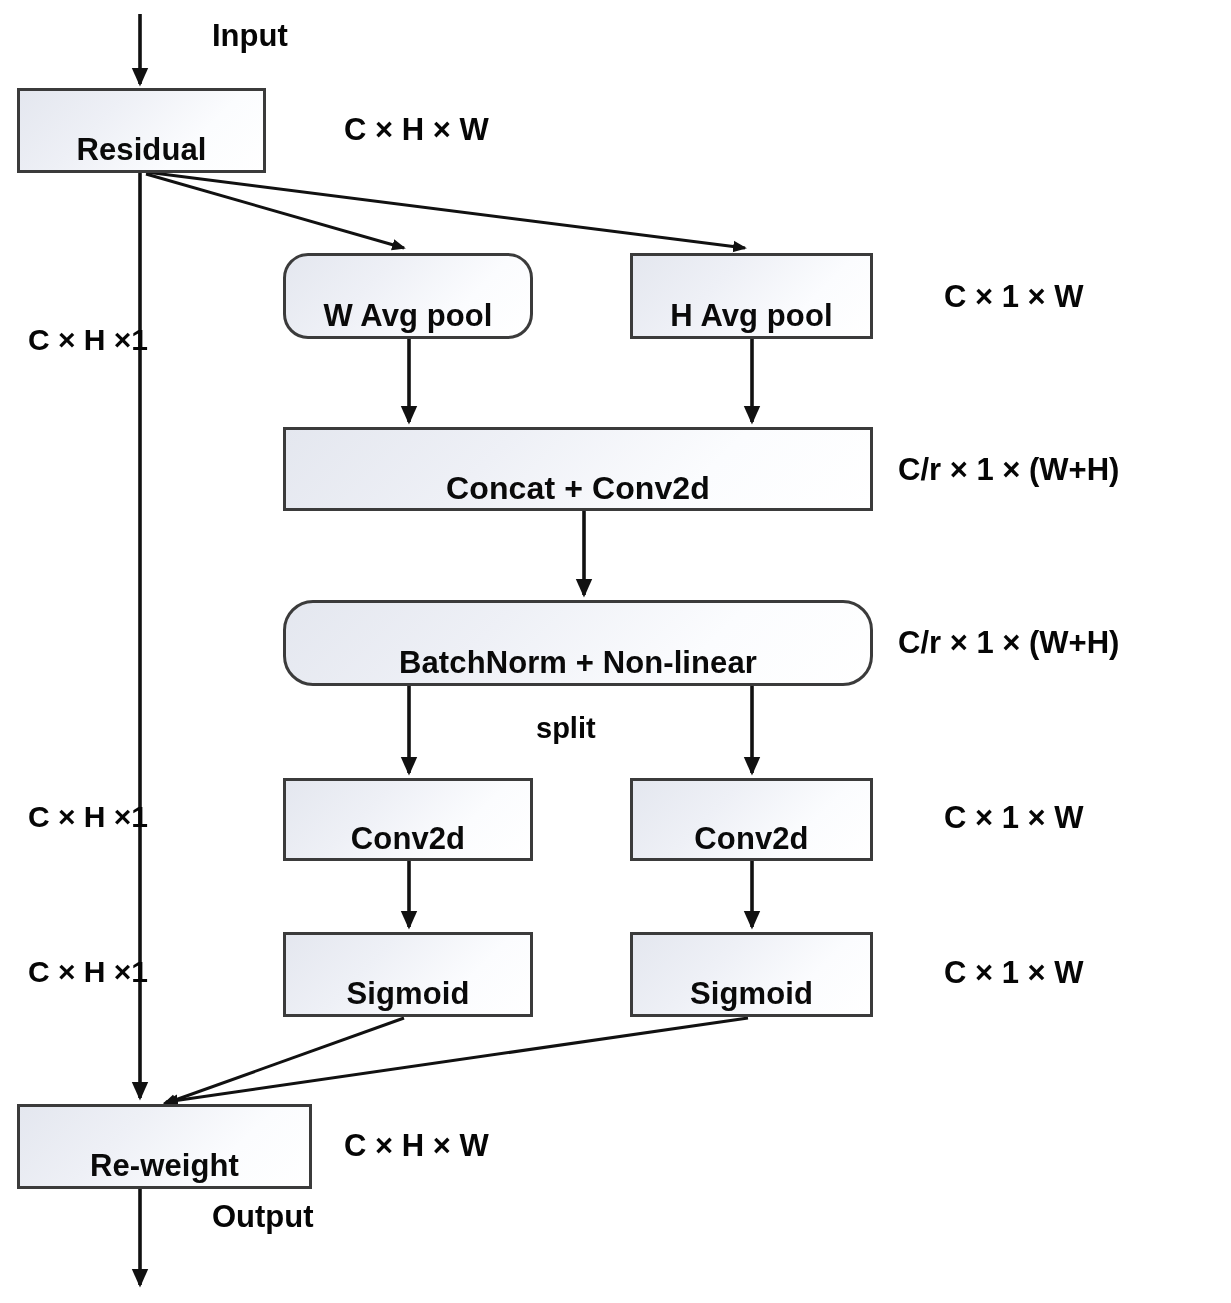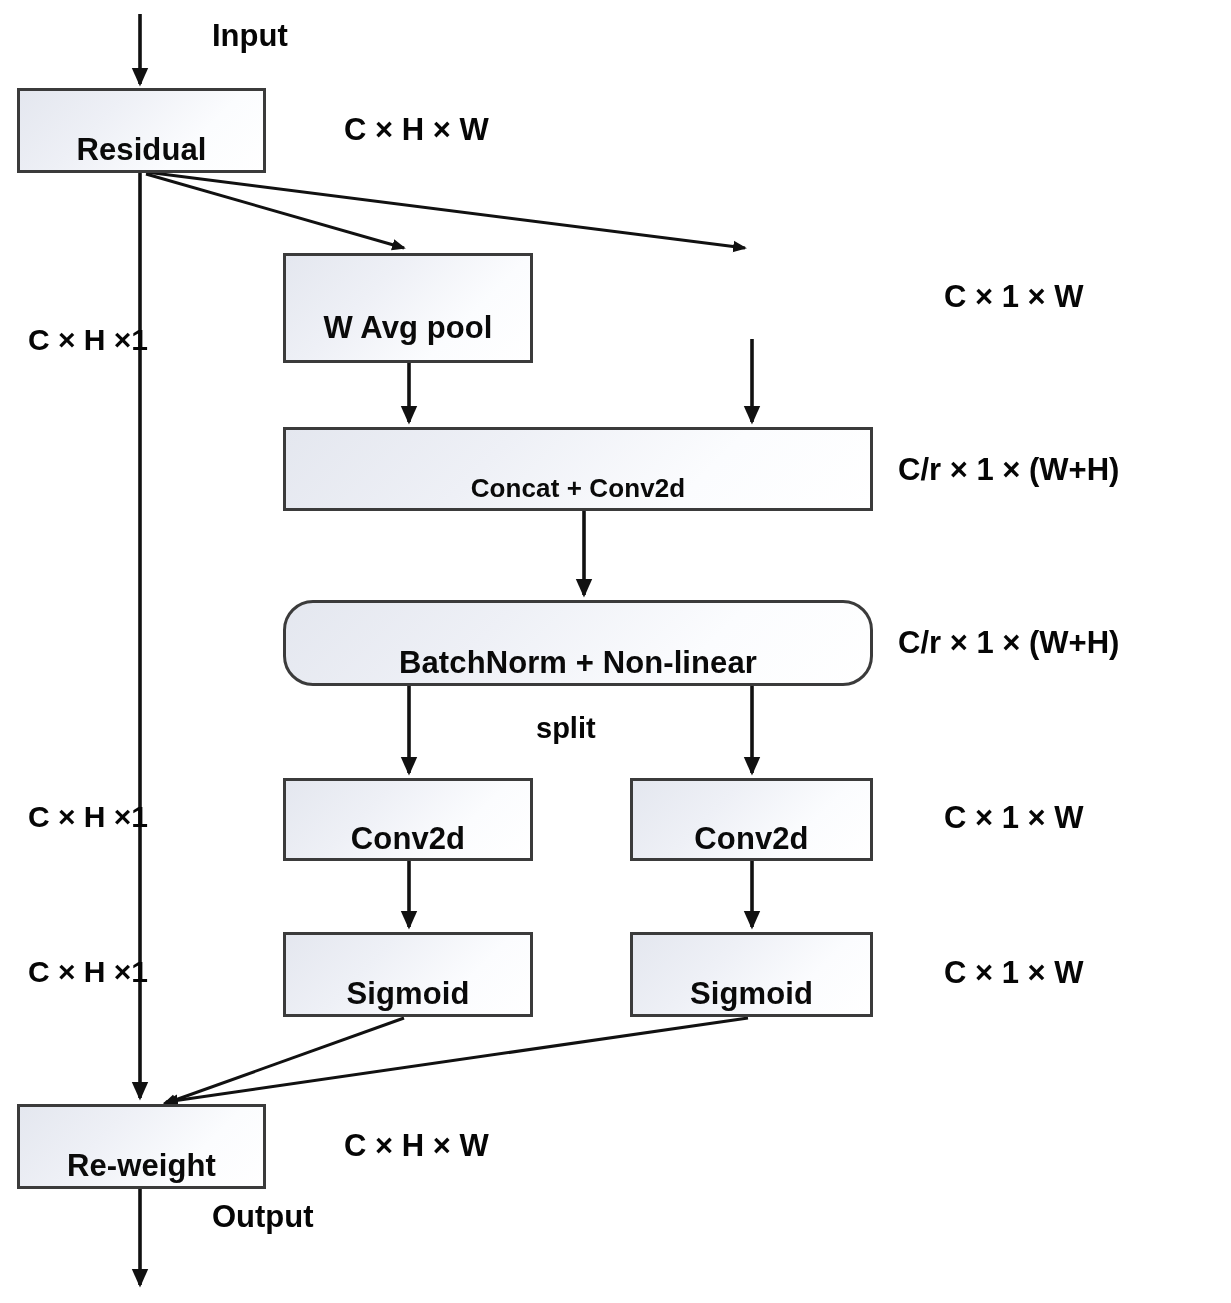--- a/index.html
+++ b/index.html
@@ -50,29 +50,29 @@
     font-weight: bold;
     white-space: nowrap;
     line-height: 1;
     z-index: 3;
     text-align: center;
   }
   .ann-left { z-index: 4; }
 
   
   #node-residual      { left: 17px;  top: 88px;   width: 249px; height: 85px;  font-size: 31px; }
-  #node-wavgpool      { left: 283px; top: 253px;  width: 250px; height: 110px;  font-size: 31px; }
+  #node-wavgpool      { left: 283px; top: 253px;  width: 250px; height: 86px;  font-size: 31px; border-radius: 25px; }
   #node-havgpool      { left: 630px; top: 253px;  width: 243px; height: 86px;  font-size: 31px; }
-  #node-concat        { left: 283px; top: 427px;  width: 590px; height: 84px;  font-size: 26px; }
+  #node-concat        { left: 283px; top: 427px;  width: 590px; height: 84px;  font-size: 32px; }
   #node-batchnorm     { left: 283px; top: 600px;  width: 590px; height: 86px;  font-size: 31px; border-radius: 30px; }
   #node-conv2d-left   { left: 283px; top: 778px;  width: 250px; height: 83px;  font-size: 31px; }
   #node-conv2d-right  { left: 630px; top: 778px;  width: 243px; height: 83px;  font-size: 31px; }
   #node-sigmoid-left  { left: 283px; top: 932px;  width: 250px; height: 85px;  font-size: 31px; }
   #node-sigmoid-right { left: 630px; top: 932px;  width: 243px; height: 85px;  font-size: 31px; }
-  #node-reweight      { left: 17px;  top: 1104px; width: 249px; height: 85px;  font-size: 31px; }
+  #node-reweight      { left: 17px;  top: 1104px; width: 295px; height: 85px;  font-size: 31px; }
 
   
   #ann-input       { left: 212px; top: 20px;   font-size: 31px; }
   #ann-chw-top     { left: 344px; top: 114px;  font-size: 31px; }
   #ann-c1w-1       { left: 944px; top: 281px;  font-size: 31px; }
   #ann-crwh-1      { left: 898px; top: 454px;  font-size: 31px; }
   #ann-crwh-2      { left: 898px; top: 627px;  font-size: 31px; }
   #ann-c1w-2       { left: 944px; top: 802px;  font-size: 31px; }
   #ann-c1w-3       { left: 944px; top: 957px;  font-size: 31px; }
   #ann-chw-bottom  { left: 344px; top: 1130px; font-size: 31px; }
@@ -128,20 +128,23 @@
   </svg>
 
   <div class="node" id="node-residual">
     <span class="node-label">Residual</span>
   </div>
 
   <div class="node" id="node-wavgpool">
     <span class="node-label">W Avg pool</span>
   </div>
 
+  <div class="node" id="node-havgpool">
+    <span class="node-label">H Avg pool</span>
+  </div>
 
   <div class="node" id="node-concat">
     <span class="node-label">Concat + Conv2d</span>
   </div>
 
   <div class="node" id="node-batchnorm">
     <span class="node-label">BatchNorm + Non-linear</span>
   </div>
 
   <div class="node" id="node-conv2d-left">

